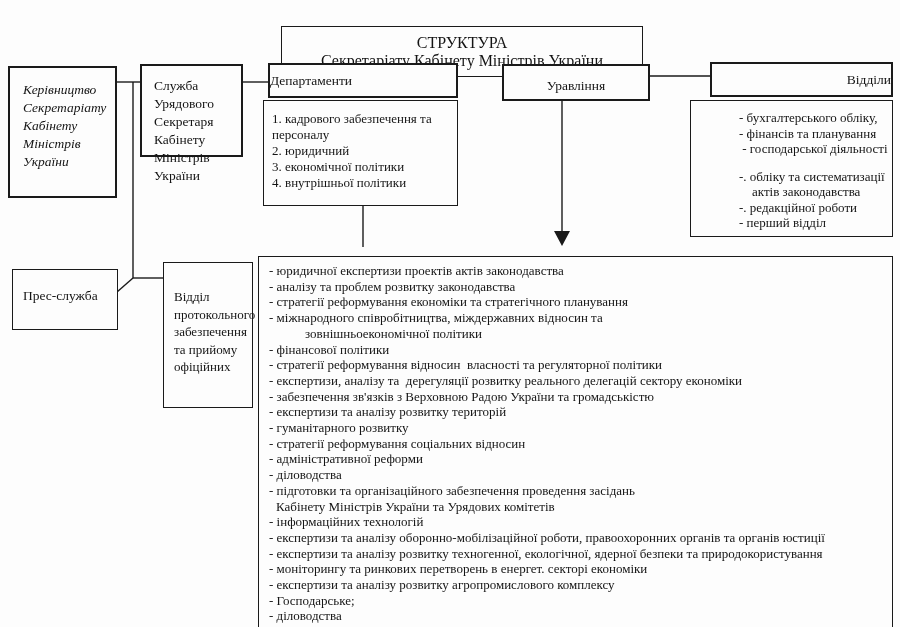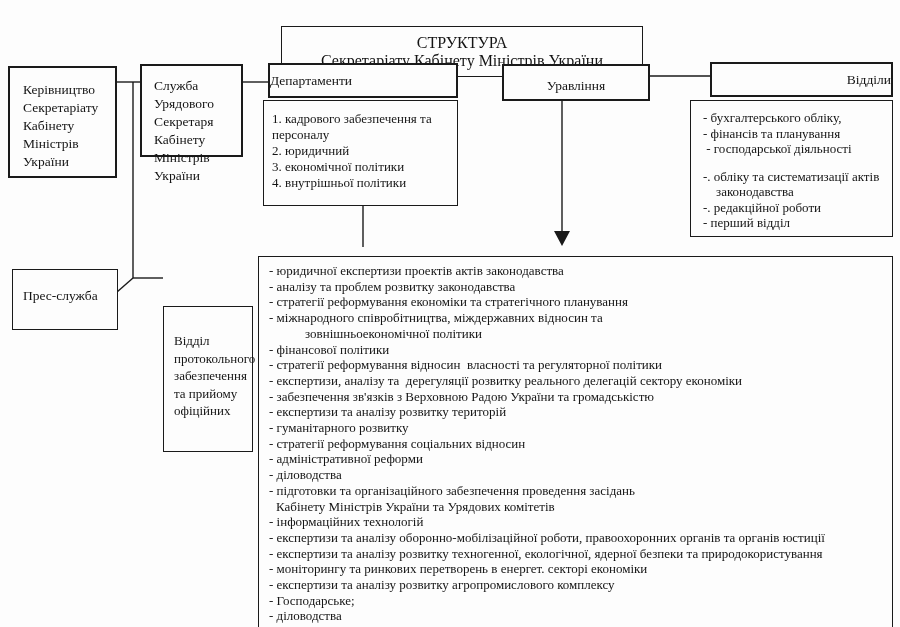--- a/index.html
+++ b/index.html
@@ -8,36 +8,36 @@
     font-family:"Liberation Serif","DejaVu Serif",serif;color:#141414;
     overflow:hidden;
   }
   .box{position:absolute;background:#fdfdfd;box-sizing:border-box;}
   .thick{border:2.5px solid #1a1a1a;}
   .thin{border:1.2px solid #1a1a1a;}
   .med{border:1.6px solid #1a1a1a;margin-top:22px;}
 
   .title-box{left:281px;top:4px;width:362px;height:51px;text-align:center;padding-top:7px;}
 
-  .leadership-box{left:8px;top:66px;width:109px;height:112px;padding:13px 4px 0 13px;font-size:13.5px;line-height:1.33;}
+  .leadership-box{left:8px;top:66px;width:109px;height:132px;padding:13px 4px 0 13px;font-size:13.5px;line-height:1.33;font-style:italic;}
   .service-box{left:140px;top:64px;width:103px;height:93px;padding:11px 4px 0 12px;font-size:13.5px;line-height:1.33;}
 
   .dept-header{left:268px;top:63px;width:190px;height:35px;text-align:left;padding-top:8px;font-size:13.5px;}
   .dept-body{left:263px;top:100px;width:195px;height:106px;padding:10px 2px 0 8px;font-size:13px;line-height:16px;}
   .dept-body .li{white-space:normal;}
 
   .upr-box{left:502px;top:64px;width:148px;height:37px;text-align:center;padding-top:12px;font-size:13.5px;}
 
   .viddily-header{left:710px;top:62px;width:183px;height:35px;text-align:right;padding-top:8px;font-size:13.5px;}
   .viddily-body{left:690px;top:100px;width:203px;height:137px;padding:9px 2px 0 12px;font-size:13px;line-height:15.5px;}
-  .viddily-body .li{white-space:pre-wrap;padding-left:13px;text-indent:-13px;}
+  .viddily-body .li{white-space:pre-wrap;padding-left:13px;text-indent:-13px;margin-left:36px;}
   .viddily-gap{height:12px;}
 
   .press-box{left:12px;top:269px;width:106px;height:61px;padding:18px 4px 5px 10px;font-size:13.5px;}
-  .protocol-box{left:163px;top:262px;width:90px;height:146px;padding:25px 0 0 10px;font-size:13px;line-height:1.35;overflow:visible;margin-top:44px;}
+  .protocol-box{left:163px;top:262px;width:90px;height:146px;padding:25px 0 0 10px;font-size:13px;line-height:1.35;overflow:visible;}
 
   .main-box{left:258px;top:256px;width:635px;height:373px;padding:6px 4px 0 10px;font-size:13px;line-height:15.7px;}
   .main-box .li{white-space:pre-wrap;}
   .main-box .indent-lg{padding-left:36px;}
   .main-box .indent-sm{padding-left:7px;}
 
   .connectors{position:absolute;left:0;top:0;width:900px;height:627px;pointer-events:none;}
 </style>
 </head>
 <body>

